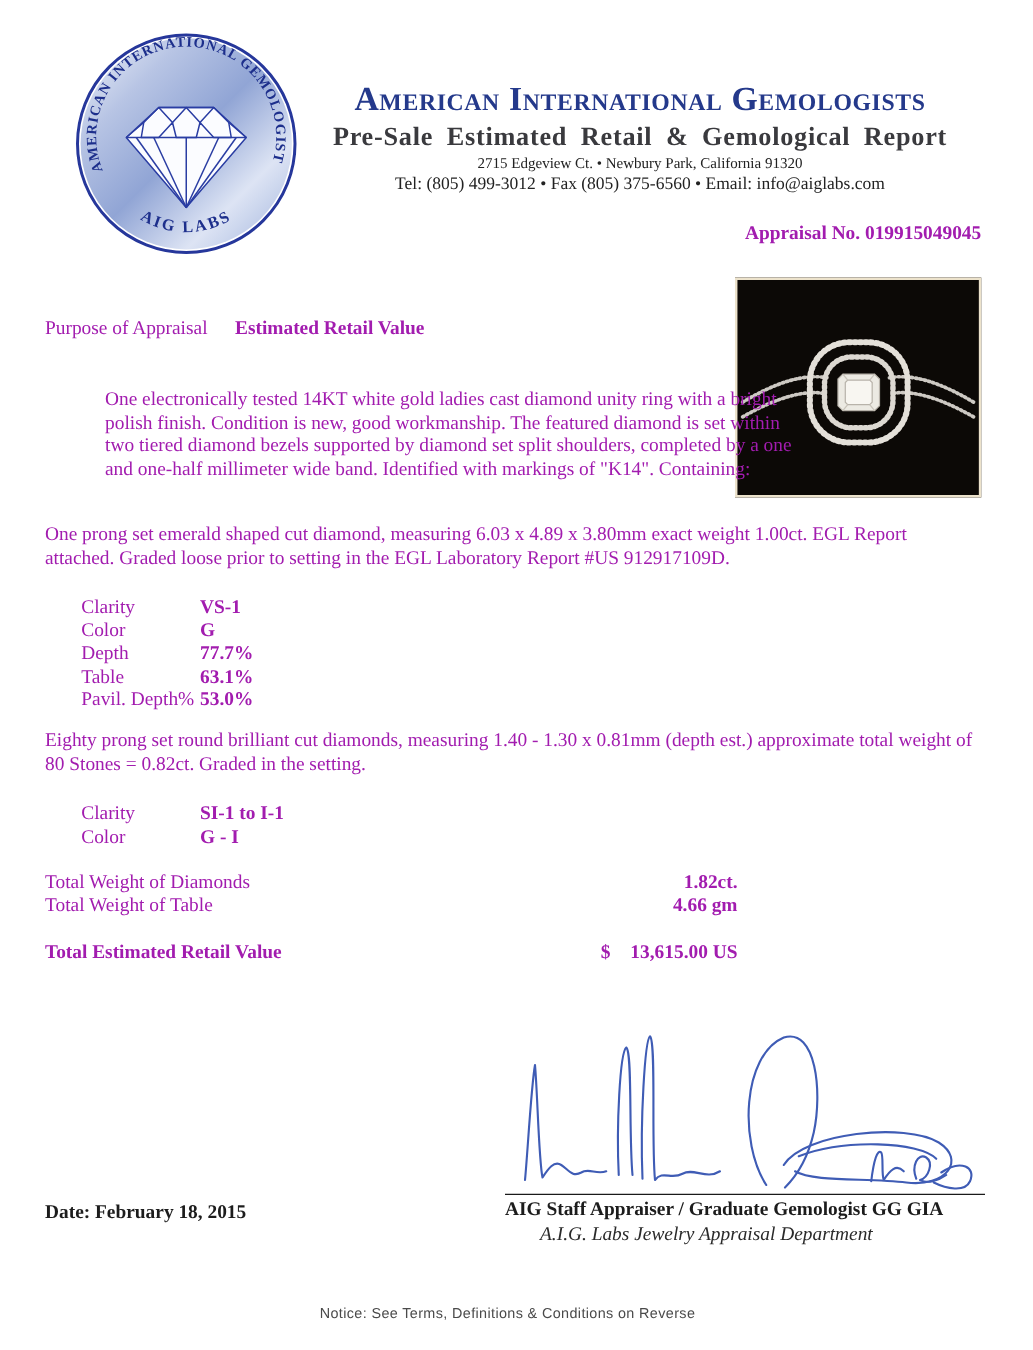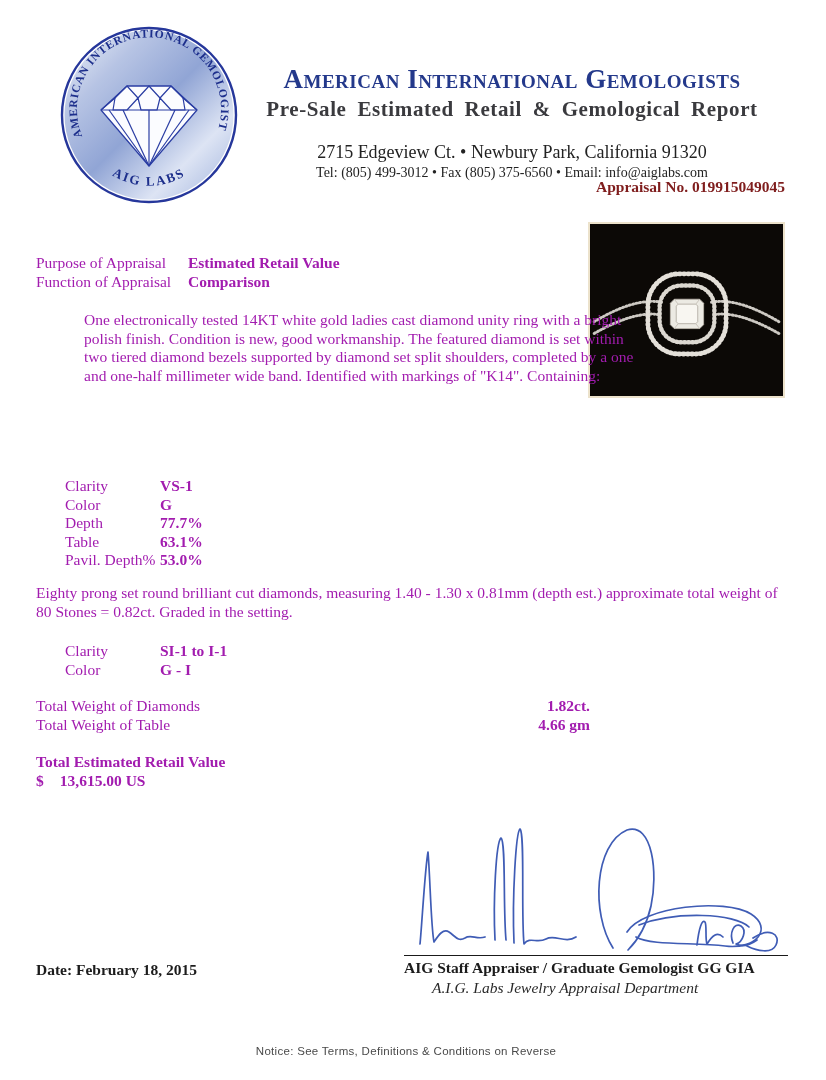--- a/index.html
+++ b/index.html
@@ -11,24 +11,24 @@
   .logo{position:absolute;left:60px;top:26px;width:178px;height:162px;}
   .header-text{position:absolute;left:232px;top:64px;width:560px;text-align:center;}
   .org-name{
     font-size:27px;font-weight:bold;color:#24398b;font-variant:small-caps;
     letter-spacing:0.5px;white-space:nowrap;
   }
   .report-title{
     font-size:21px;font-weight:bold;color:#3a3a3e;letter-spacing:0.6px;
     word-spacing:5px;margin-top:2px;white-space:nowrap;
   }
-  .address-line{font-size:18px;color:#222;margin-top:20px;white-space:nowrap;}
+  .address-line{font-size:12px;color:#222;margin-top:1px;white-space:nowrap;}
   .contact-line{font-size:14px;color:#222;margin-top:2px;white-space:nowrap;}
   .appraisal-no{
-    position:absolute;right:41px;top:178px;font-size:15.5px;font-weight:bold;color:#7f1d1d;
+    position:absolute;right:41px;top:178px;font-size:15.5px;font-weight:bold;color:#a21caf;
   }
   
   .ring-photo{
     position:absolute;left:588px;top:222px;width:197px;height:176px;
     background:#0c0906;border:2px solid #ece2cb;box-sizing:border-box;
   }
   .ring-photo svg{display:block;width:100%;height:100%;}
   
   .body-text{font-size:15.5px;line-height:18.6px;color:#a21caf;}
   .meta-block{position:absolute;left:36px;top:254px;width:540px;}
@@ -42,21 +42,21 @@
   .spec-table-2{position:absolute;left:65px;top:642px;}
   .spec-row{display:flex;}
   .spec-label{width:95px;flex:none;}
   .spec-value{font-weight:bold;}
   
   .totals-block{position:absolute;left:36px;top:697px;width:554px;}
   .total-row{display:flex;justify-content:space-between;}
   .total-value{font-weight:bold;}
   .grand-total-row{
     position:absolute;left:36px;top:753px;width:554px;display:flex;
-    justify-content:space-between;font-weight:bold;flex-direction:column;
+    justify-content:space-between;font-weight:bold;
   }
   .grand-total-amount{display:flex;}
   .currency-symbol{margin-right:16px;}
   
   .signature-ink{position:absolute;left:395px;top:816px;width:395px;height:142px;}
   .signature-rule{position:absolute;left:404px;top:955px;width:384px;border-top:1.6px solid #1a1a1a;}
   .appraiser-title{position:absolute;left:404px;top:959px;font-size:15.5px;font-weight:bold;}
   .department-line{position:absolute;left:404px;top:979px;font-size:15.5px;font-style:italic;color:#2a2a2a;margin-left:28px;}
   .date-line{position:absolute;left:36px;top:961px;font-size:15.5px;font-weight:bold;}
   
@@ -140,27 +140,24 @@
         <line x1="112" y1="107" x2="108" y2="102" stroke="#c8c3ba"></line>
       </g>
     </svg>
   </div>
 
   <div class="meta-block body-text">
     <div class="meta-row">
       <span class="meta-label">Purpose of Appraisal</span>
       <span class="meta-value">Estimated Retail Value</span>
     </div>
-    <div class="meta-row">
-      <span class="meta-label">Function of Appraisal</span>
-      <span class="meta-value">Comparison</span>
-    </div>
   </div>
 
   <div class="para-item body-text">One electronically tested 14KT white gold ladies cast diamond unity ring with a bright polish finish. Condition is new, good workmanship.  The featured diamond is set within two tiered diamond bezels supported by diamond set split shoulders, completed by a one and one-half millimeter wide band. Identified with markings of "K14".  Containing:</div>
+  <div class="para-center body-text">One prong set emerald shaped cut diamond, measuring 6.03 x 4.89 x 3.80mm exact weight 1.00ct.  EGL Report attached. Graded loose prior to setting in the EGL Laboratory Report #US 912917109D.</div>
 
   <div class="spec-table-1 body-text">
     <div class="spec-row">
       <span class="spec-label">Clarity</span>
       <span class="spec-value">VS-1</span>
     </div>
     <div class="spec-row">
       <span class="spec-label">Color</span>
       <span class="spec-value">G</span>
     </div>

